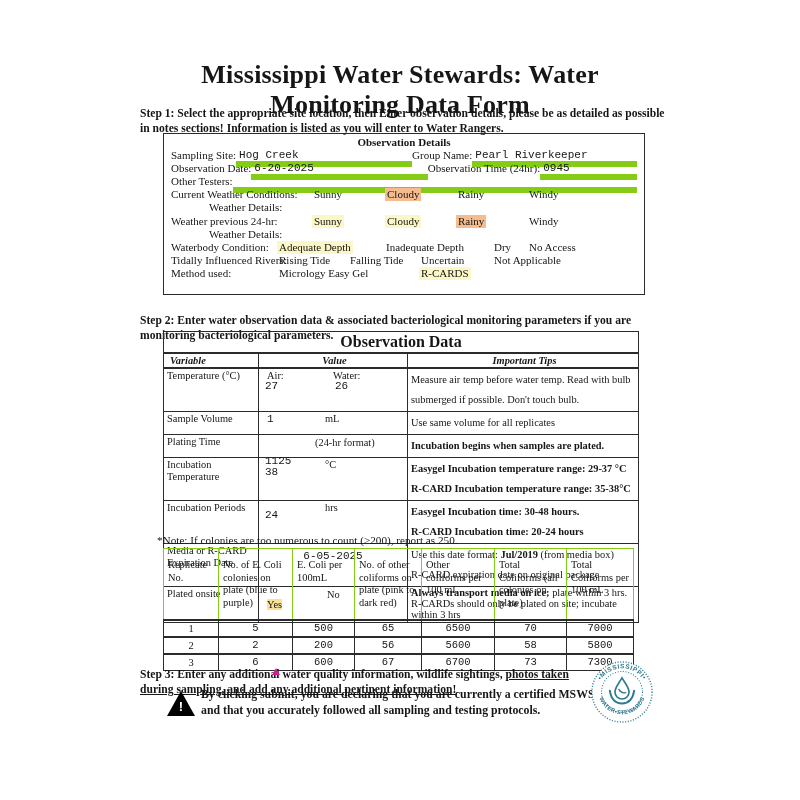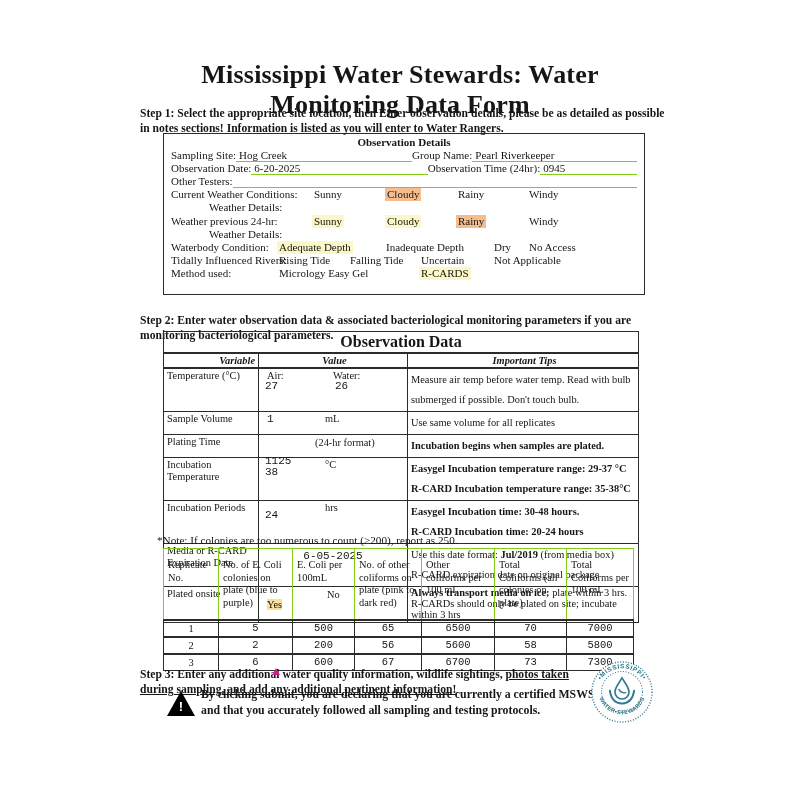--- a/index.html
+++ b/index.html
@@ -12,36 +12,36 @@
   #step1{left:140px;top:94px;width:527px;}
   #step2{left:140px;top:301px;width:527px;}
 
   
   .dbox{position:absolute;left:163px;top:133px;width:482px;height:162px;box-sizing:border-box;
         border:1.5px solid #2b2b2b;padding:2px 7px 0 7px;}
   .drow{height:13.1px;line-height:13.1px;font-size:11px;position:relative;white-space:nowrap;}
   .dtitle{text-align:center;font-weight:bold;}
   .frow{display:flex;}
   .lbl{white-space:nowrap;}
-  .useg{border-bottom:1px solid #84cc16;padding-left:3px;height:12.1px;overflow:hidden;
-        font-family:Liberation Serif, serif;}
+  .useg{border-bottom:6px solid #84cc16;padding-left:3px;height:12.1px;overflow:hidden;
+        font-family:Liberation Mono, monospace;}
   .opt{position:absolute;top:0;padding:0 2px;}
   .ind{padding-left:38px;}
   [data-hl="yellow"]{background:#fbf7c6;}
   [data-hl="orange"]{background:#f5bd8e;}
   [data-hl="gold"]{background:#fbe096;}
 
   table{border-collapse:collapse;}
   .sans{font-family:Liberation Mono, monospace;}
 
   
   .obs{position:absolute;left:163px;top:331px;width:475px;table-layout:fixed;font-size:10.4px;}
   .obs td,.obs th{border:1px solid #2b2b2b;padding:1px 3px;vertical-align:top;}
   .obs .ttl td{text-align:center;font-weight:bold;font-size:16px;border-bottom-width:2px;padding:1px;}
-  .obs .hdr th{font-style:italic;font-weight:bold;border-bottom-width:2px;text-align:right;padding-left:6px;}
+  .obs .hdr th{font-style:italic;font-weight:bold;border-bottom-width:2px;text-align:left;padding-left:6px;}
   .obs .hdr th.c{text-align:center;margin-top:43px;}
   .vc{line-height:11.6px;padding-left:5px;}
   .vcell{position:relative;padding:0;}
   .va{position:absolute;white-space:nowrap;}
   .tip{text-align:left;line-height:20px;padding-top:2px;}
   .tipL{text-align:left;line-height:10.9px;padding:2px 4px;}
   .tipb{font-weight:bold;}
 
   .note{position:absolute;left:157px;top:534px;font-size:11.2px;}
 

